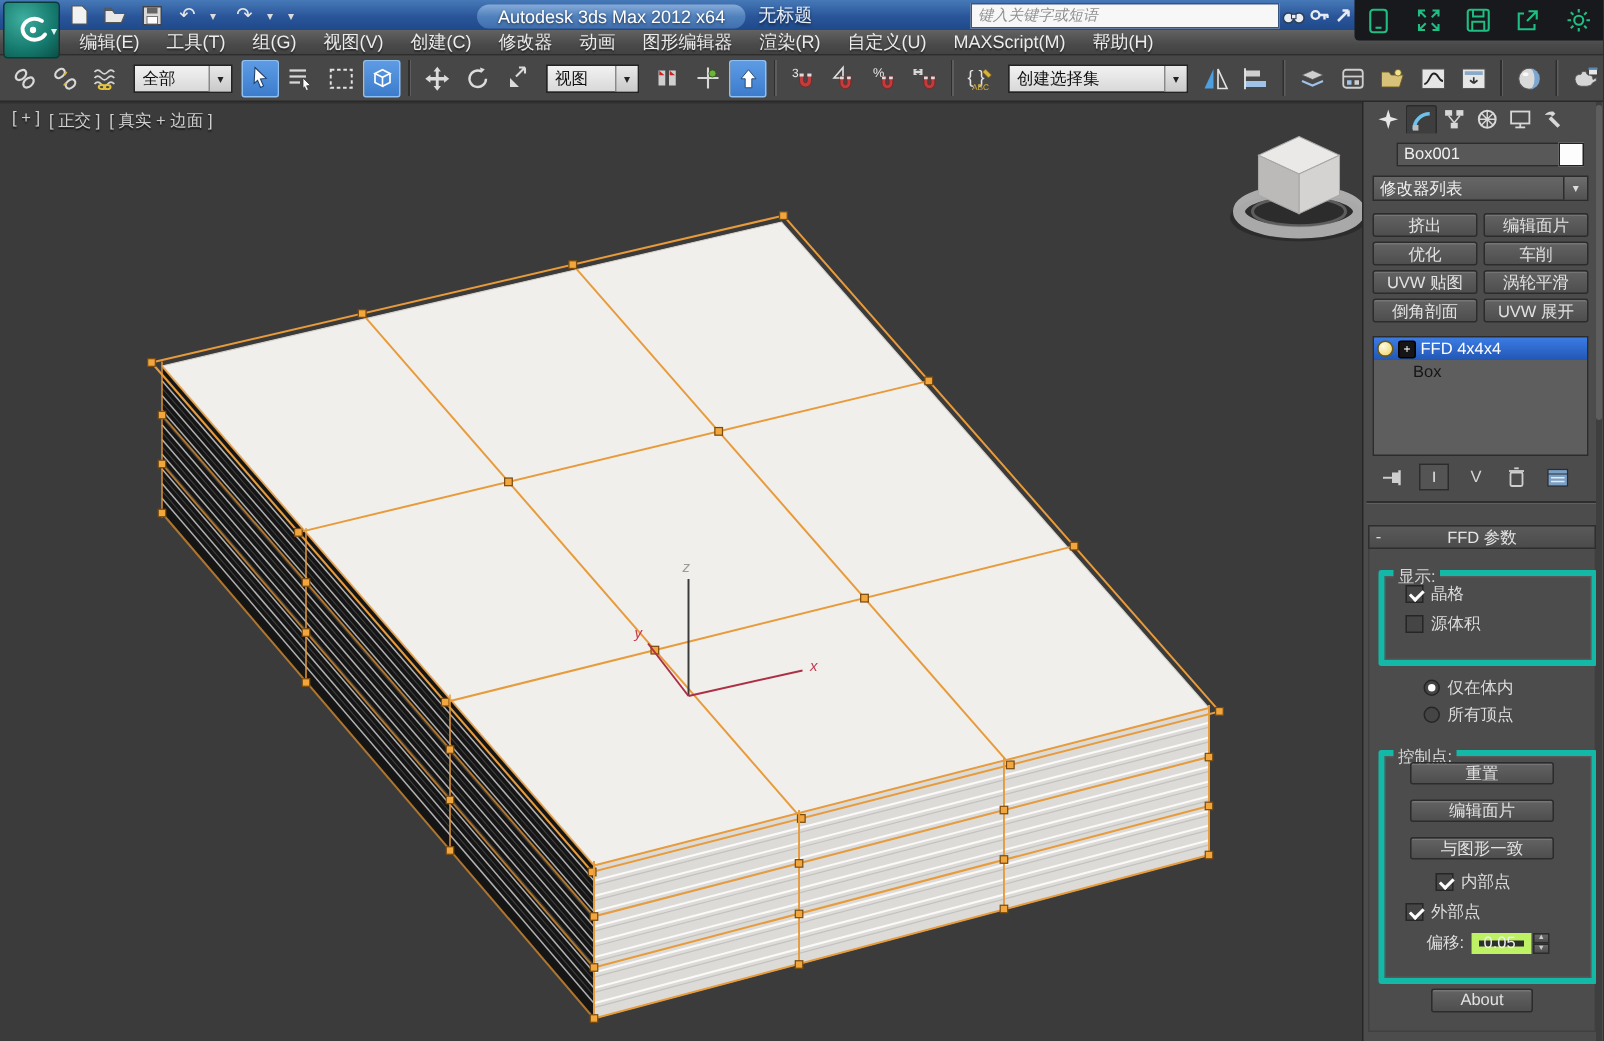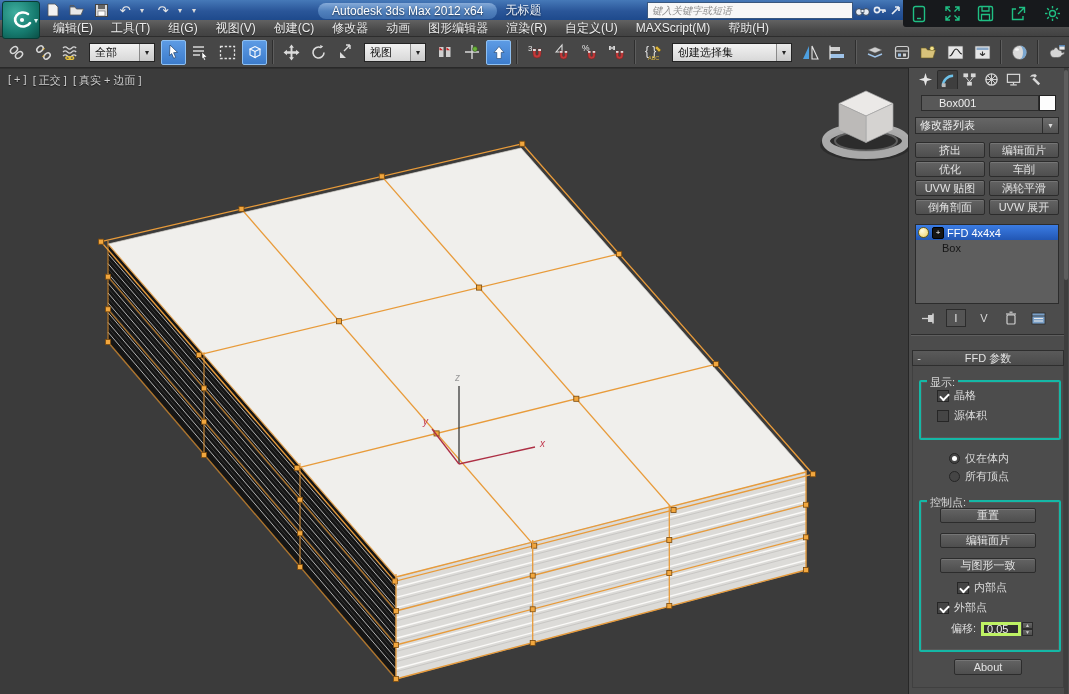--- a/index.html
+++ b/index.html
@@ -50,22 +50,22 @@
   
   .viewport{position:absolute;left:0;top:68px;width:908px;height:626px;background:#3B3B3B;border-top:1px solid #303030;}
   .vplabel{position:absolute;left:8px;top:4px;z-index:5;font-size:11px;color:#cfcfcf;display:flex;gap:6px;
     text-shadow:0 1px 1px rgba(0,0,0,.6);}
   
   .panel{position:absolute;left:908px;top:68px;width:161px;height:626px;background:#4C4C4C;
     border-left:1px solid #272727;box-sizing:border-box;font-size:11px;color:#dcdcdc;}
   .ptabs{position:absolute;left:6px;top:2px;display:flex;gap:1px;}
   .ptab{width:21px;height:19px;display:flex;align-items:center;justify-content:center;border-radius:2px 2px 0 0;}
   .ptab.active{background:#3e3e3e;border:1px solid #2b2b2b;border-bottom:none;box-sizing:border-box;}
-  .namefield{position:absolute;left:12px;top:27px;width:118px;height:16px;background:#585858;
-    border:1px solid #2c2c2c;color:#f0f0f0;font-size:11px;padding:0 17px;box-sizing:border-box;outline:none;}
+  .namefield{position:absolute;left:22px;top:27px;width:118px;height:16px;background:#585858;
+    border:1px solid #2c2c2c;color:#f0f0f0;font-size:11px;padding:0 4px;box-sizing:border-box;outline:none;}
   .swatch{position:absolute;left:130px;top:27px;width:17px;height:16px;background:#fdfdfd;border:1px solid #222;box-sizing:border-box;}
   .pcombo{position:absolute;left:6px;top:49px;width:144px;height:17px;background:linear-gradient(#666,#555);
     border:1px solid #2c2c2c;display:flex;align-items:center;box-sizing:border-box;}
   .pcombo .ctext{flex:1;color:#eee;font-size:11px;padding:0 4px;}
   .pcombo .cbtn{width:15px;height:100%;background:linear-gradient(#6d6d6d,#525252);border-left:1px solid #2c2c2c;
     display:flex;align-items:center;justify-content:center;font-size:8px;color:#ddd;}
   .btn3{background:linear-gradient(#636363,#4e4e4e);border:1px solid #2c2c2c;border-radius:2px;
     color:#e2e2e2;font-size:11px;display:flex;align-items:center;justify-content:center;
     box-sizing:border-box;box-shadow:inset 0 1px 0 rgba(255,255,255,.12);}
   .modgrid{position:absolute;left:6px;top:74px;width:144px;display:grid;
@@ -82,30 +82,30 @@
   .sticon{width:18px;height:16px;display:flex;align-items:center;justify-content:center;}
   .sticon.boxed{border:1px solid #2c2c2c;background:#545454;}
   .pdivider{position:absolute;left:2px;top:266px;width:155px;height:2px;
     background:linear-gradient(#2e2e2e 50%,#5f5f5f 50%);}
   .rollout-head{position:absolute;left:3px;top:282px;width:152px;height:16px;background:linear-gradient(#5a5a5a,#4b4b4b);
     border:1px solid #2e2e2e;box-sizing:border-box;display:flex;align-items:center;}
   .rollout-head .minus{width:12px;text-align:center;color:#ddd;font-size:11px;}
   .rollout-head .rtitle{flex:1;text-align:center;color:#e4e4e4;font-size:11px;padding-right:12px;}
   .rollout-body{position:absolute;left:3px;top:298px;width:152px;height:322px;border:1px solid #404040;
     border-top:none;box-sizing:border-box;}
-  .group{position:absolute;border:2px solid #14b8a6;box-shadow:inset 0 0 0 1px rgba(255,255,255,.07);border-radius:2px;}
+  .group{position:absolute;border:4px solid #14b8a6;box-shadow:inset 0 0 0 1px rgba(255,255,255,.07);border-radius:2px;}
   .legend{position:absolute;top:-7px;left:6px;background:#4C4C4C;padding:0 3px;font-size:11px;color:#d6d6d6;}
   .chk{width:12px;height:12px;background:#454545;border:1px solid #262626;box-sizing:border-box;position:relative;flex:0 0 auto;}
   .chk.on::after{content:"";position:absolute;left:2px;top:2px;width:7px;height:4px;
     border-left:2px solid #fff;border-bottom:2px solid #fff;transform:rotate(-45deg);}
   .rad{width:11px;height:11px;border-radius:50%;background:#454545;border:1px solid #262626;box-sizing:border-box;position:relative;flex:0 0 auto;}
   .rad.on::after{content:"";position:absolute;left:2px;top:2px;width:5px;height:5px;border-radius:50%;background:#fff;}
   .ctl-row{position:absolute;display:flex;align-items:center;gap:5px;font-size:11px;color:#dcdcdc;}
   .spinner{display:flex;align-items:center;}
-  .spinval{width:40px;height:14px;background:#2f2f2f;border:3px solid #bef264;color:#eee;
+  .spinval{width:40px;height:14px;background:#2f2f2f;border:5px solid #bef264;color:#eee;
     font-size:11px;display:flex;align-items:center;padding:0 3px;box-sizing:border-box;}
   .sparrows{display:flex;flex-direction:column;margin-left:1px;}
   .sparrows div{width:11px;height:7px;background:linear-gradient(#666,#4e4e4e);border:1px solid #2c2c2c;
     color:#ccc;font-size:5px;line-height:5px;text-align:center;box-sizing:border-box;}
   .pscroll{position:absolute;right:1px;top:0;width:4px;height:626px;background:#3e3e3e;}
   .pthumb{position:absolute;right:0;top:2px;width:4px;height:210px;background:#5e5e5e;border-radius:2px;}
   svg{overflow:visible;}
 </style>
 </head>
 <body>

